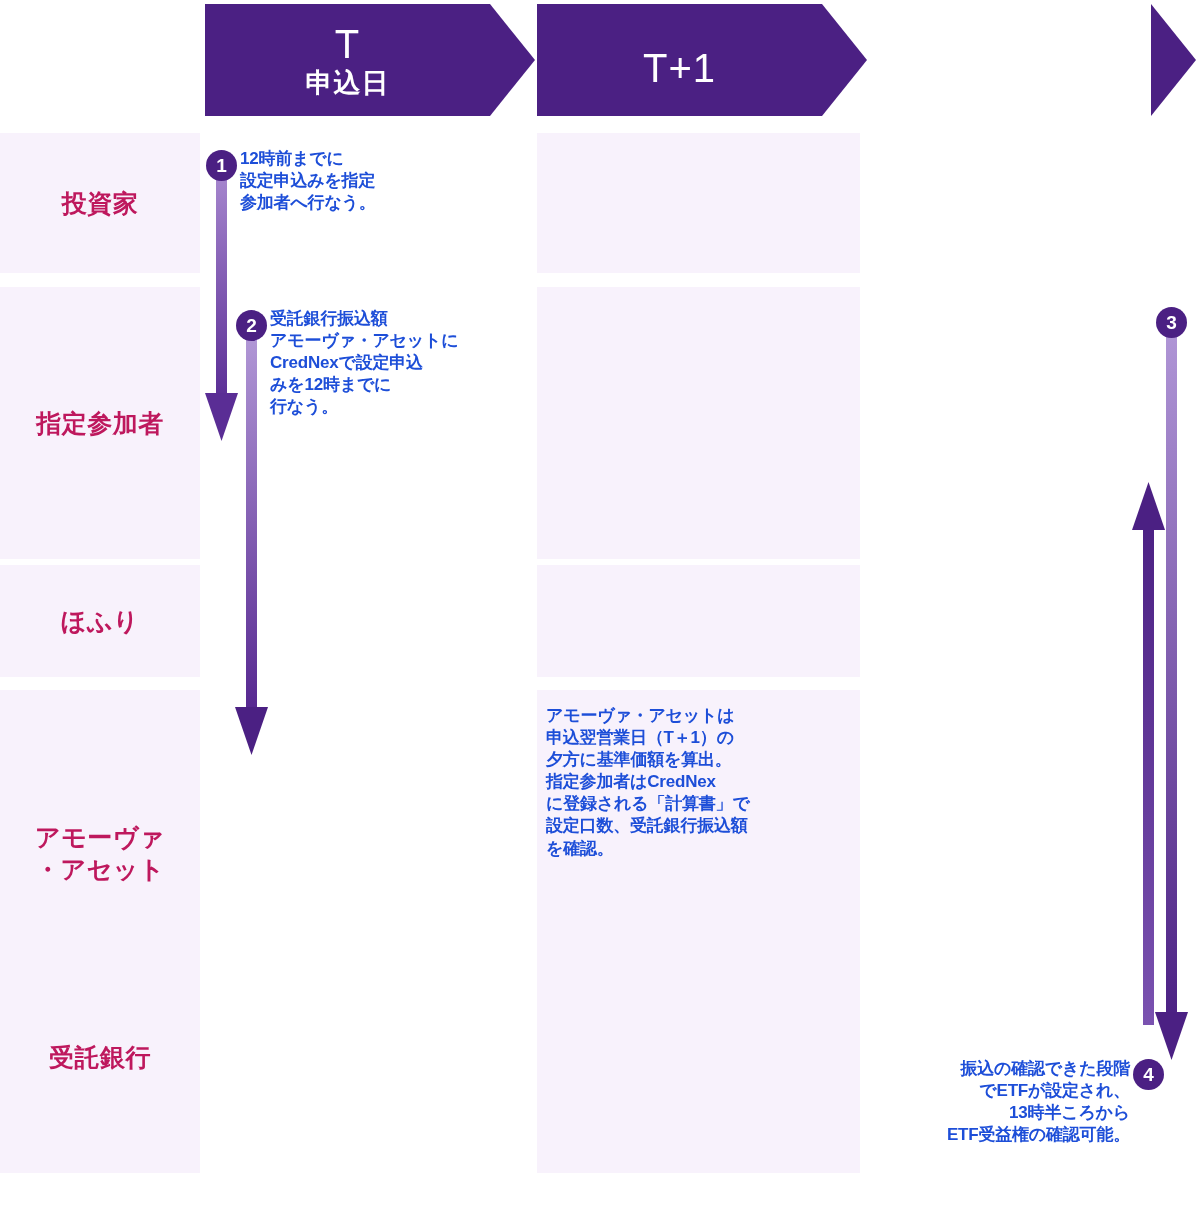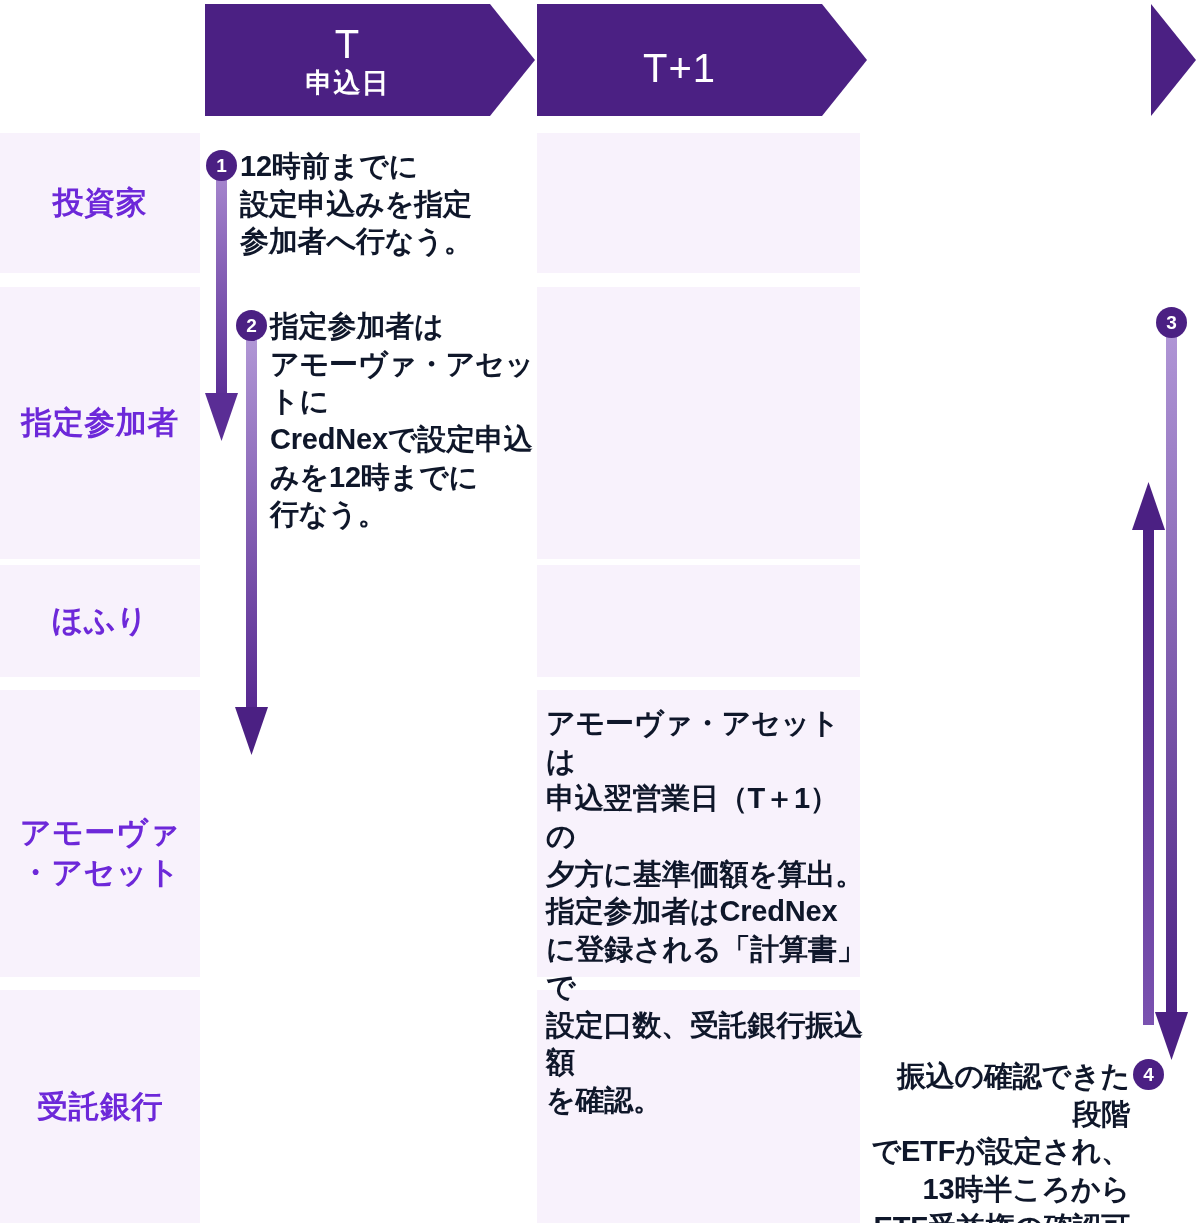--- a/index.html
+++ b/index.html
@@ -34,28 +34,28 @@
   
   .grid{position:absolute;left:0;top:120px;width:1200px;height:1103px;}
 
   .row{position:absolute;left:0;width:1200px;}
   .cell{position:absolute;top:0;height:100%;box-sizing:border-box;}
   .cell.lav{background:#f8f2fc;}
   .cell.white{background:#ffffff;}
 
   .row-label{
     display:flex;align-items:center;justify-content:center;
-    font-size:31px;font-weight:700;color:#6d28d9;text-align:center;
+    font-size:25px;font-weight:700;color:#be185d;text-align:center;
     line-height:1.28;letter-spacing:0.5px;
   }
 
   
   .ctext{
     position:absolute;
-    font-size:29px;font-weight:700;color:#0f172a;
+    font-size:17px;font-weight:700;color:#1d4ed8;
     line-height:1.30;letter-spacing:-0.2px;
     white-space:pre-line;
   }
   .ctext.right{text-align:right;}
   .ctext.left{text-align:left;}
 
   
   .badge{
     position:absolute;
     width:31px;height:31px;border-radius:50%;
@@ -134,21 +134,21 @@
     <div class="row" style="top:570px;height:287px;">
       <div class="cell lav row-label" style="left:0px;width:200px;">
         <span style="white-space:pre-line;margin-top:38px;">アモーヴァ
 ・アセット</span>
       </div>
       <div class="cell white" style="left:205px;width:327px;"></div>
       <div class="cell lav" style="left:537px;width:323px;"></div>
       <div class="cell white" style="left:865px;width:335px;"></div>
     </div>
 
-    <div class="row" style="top:870px;height:233px;">
+    <div class="row" style="top:820px;height:233px;">
       <div class="cell lav row-label" style="left:0px;width:200px;">
         <span>受託銀行</span>
       </div>
       <div class="cell white" style="left:205px;width:327px;"></div>
       <div class="cell lav" style="left:537px;width:323px;"></div>
       <div class="cell white" style="left:865px;width:335px;"></div>
     </div>
   </div>
 
   <svg class="arrows" viewBox="0 0 1200 1223">
@@ -202,21 +202,21 @@
     <span>3</span>
   </div>
   <div class="badge" style="left:1133px;top:1059px;">
     <span>4</span>
   </div>
 
   <div class="ctext left" style="left:240px;top:148px;width:290px;z-index:5;">12時前までに
 設定申込みを指定
 参加者へ行なう。</div>
 
-  <div class="ctext left" style="left:270px;top:308px;width:275px;z-index:5;">指定参加者は
+  <div class="ctext left" style="left:270px;top:308px;width:275px;z-index:5;">受託銀行振込額
 アモーヴァ・アセットに
 CredNexで設定申込
 みを12時までに
 行なう。</div>
 
 
   <div class="ctext left" style="left:546px;top:705px;width:320px;z-index:5;">アモーヴァ・アセットは
 申込翌営業日（T＋1）の
 夕方に基準価額を算出。
 指定参加者はCredNex

